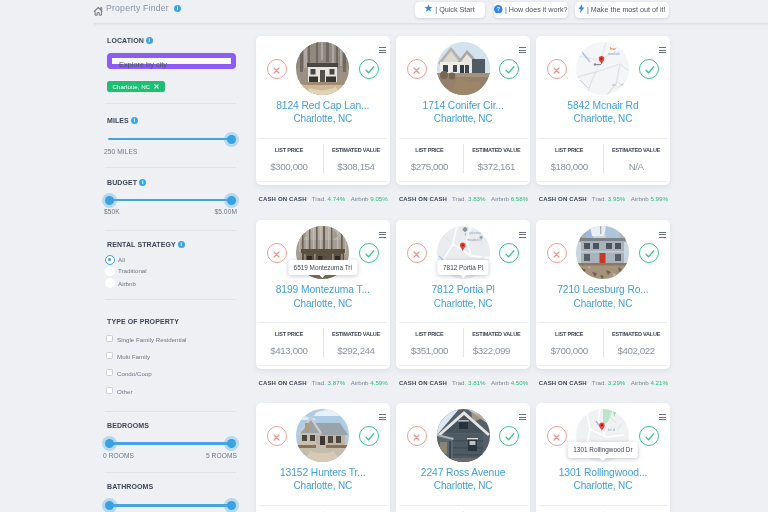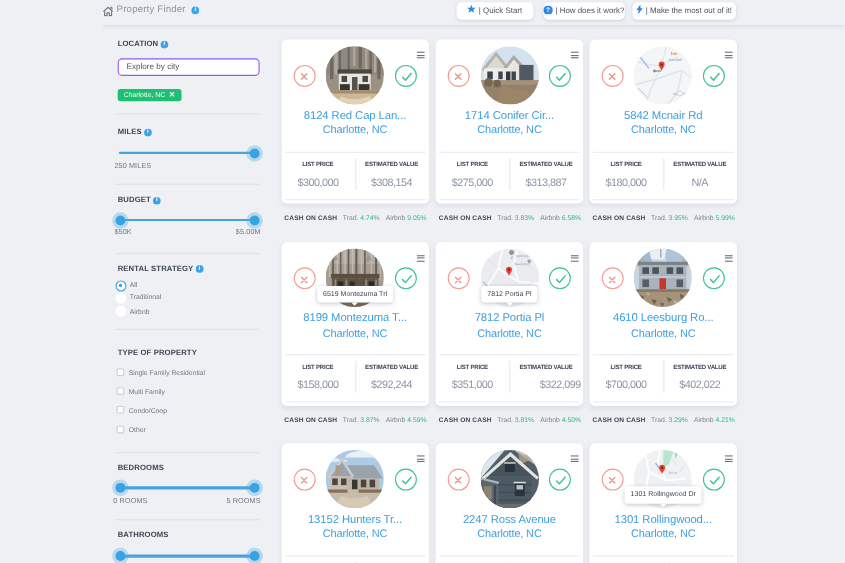--- a/index.html
+++ b/index.html
@@ -53,21 +53,21 @@
       <path d="M4.5 0.4 5.6 3h2.9L6.2 4.8l.9 2.9L4.5 6 1.9 7.7l.9-2.9L.5 3h2.9z" fill="#2f87ea"></path>
     </svg> | Quick Start</div>
 <div class="topbtn" style="left:494px;width:74px"><svg width="8.5" height="8.5" viewBox="0 0 10 10" style="vertical-align:-1.5px">
       <circle cx="5" cy="5" r="5" fill="#2f87ea"></circle>
       <text x="5" y="7.4" font-size="7" fill="#fff" text-anchor="middle" font-weight="bold" font-family="Liberation Sans">?</text>
     </svg> | How does it work?</div>
 <div class="topbtn" style="left:575px;width:93.5px"><svg width="7" height="9" viewBox="0 0 7 9" style="vertical-align:-1px">
       <path d="M4.2 0 0.6 5h2L2 9l4.4-5.4h-2.2z" fill="#2f87ea"></path>
     </svg> | Make the most out of it!</div>
 <div class="slabel" style="top:37px">LOCATION <span class="infoc">i</span></div>
-<div class="abs" style="left:107px;top:53px;width:129px;height:15.5px;background:#fff;border:1px solid #8b5cf6;border-radius:4px;font-size:7.4px;color:#4b5563;line-height:14.5px;padding-left:7px">Explore by city</div>
+<div class="abs" style="left:107px;top:53px;width:129px;height:15.5px;background:#fff;border:5px solid #8b5cf6;border-radius:4px;font-size:7.4px;color:#4b5563;line-height:14.5px;padding-left:7px">Explore by city</div>
 <div class="abs" style="left:107px;top:81px;width:58px;height:11px;background:#1dbf73;border-radius:2.5px;color:#fff;font-size:6.2px;line-height:11px;text-align:center">Charlotte, NC &nbsp;<b style="font-size:7px">✕</b></div>
 <div class="sdiv" style="top:103px"></div>
 <div class="slabel" style="top:117px">MILES <span class="infoc">i</span></div>
 <div class="track" style="top:137.5px"></div>
 <div class="knob" style="left:227px;top:134.5px"></div>
 <div class="sg2" style="left:104px;top:148px">250 MILES</div>
 <div class="sdiv" style="top:167px"></div>
 <div class="slabel" style="top:179px">BUDGET <span class="infoc">i</span></div>
 <div class="track" style="top:198.5px"></div>
 <div class="knob" style="left:104.5px;top:195.5px"></div>
@@ -174,21 +174,21 @@
       <i></i>
       <i style="margin:0"></i>
     </div>
     <div class="t1">1714 Conifer Cir...</div>
     <div class="t2">Charlotte, NC</div>
     <div class="cdiv1"></div>
     <div class="plab" style="left:0">LIST PRICE</div>
     <div class="plab" style="left:67px">ESTIMATED VALUE</div>
     <div class="vdiv"></div>
     <div class="pval" style="left:0">$275,000</div>
-    <div class="pval" style="left:67px">$313,887</div>
+    <div class="pval" style="left:67px">$372,161</div>
     <div class="cdiv2"></div>
     <div class="cash"><b>CASH ON CASH</b><span style="margin-left:5px">Trad.</span> <span class="g">3.83%</span><span style="margin-left:5.5px">Airbnb</span> <span class="g">6.58%</span></div>
   </div>
 <div class="card" style="left:536.2px;top:36px">
     <div class="pic"><svg width="53" height="53" viewBox="0 0 53 53">
         <rect width="53" height="53" fill="#f4f5f7"></rect>
         <g stroke="#dfe2e6" stroke-width="1.3" fill="none">
           <path d="M-2 36 L20 30 L44 22"></path>
           <path d="M10 55 L16 38 L20 30"></path>
           <path d="M44 22 L40 42 L30 54"></path>
@@ -259,21 +259,21 @@
       <i></i>
       <i></i>
       <i style="margin:0"></i>
     </div>
     <div class="t1">8199 Montezuma T...</div>
     <div class="t2">Charlotte, NC</div>
     <div class="cdiv1"></div>
     <div class="plab" style="left:0">LIST PRICE</div>
     <div class="plab" style="left:67px">ESTIMATED VALUE</div>
     <div class="vdiv"></div>
-    <div class="pval" style="left:0">$158,000</div>
+    <div class="pval" style="left:0">$413,000</div>
     <div class="pval" style="left:67px">$292,244</div>
     <div class="cdiv2"></div>
     <div class="cash"><b>CASH ON CASH</b><span style="margin-left:5px">Trad.</span> <span class="g">3.87%</span><span style="margin-left:5.5px">Airbnb</span> <span class="g">4.59%</span></div>
     <div class="tip" style="left:66.75px;transform:translateX(-50%);top:39.6px;height:15.5px;line-height:15.5px">6519 Montezuma Trl</div>
   </div>
 <div class="card" style="left:396.4px;top:220.4px">
     <div class="pic"><svg width="53" height="53" viewBox="0 0 53 53">
         <rect width="53" height="53" fill="#eaecef"></rect>
         <g stroke="#fafbfc" stroke-width="1.8" fill="none">
           <path d="M20 0 L16 18 L6 34"></path>
@@ -304,21 +304,21 @@
       <i></i>
       <i style="margin:0"></i>
     </div>
     <div class="t1">7812 Portia Pl</div>
     <div class="t2">Charlotte, NC</div>
     <div class="cdiv1"></div>
     <div class="plab" style="left:0">LIST PRICE</div>
     <div class="plab" style="left:67px">ESTIMATED VALUE</div>
     <div class="vdiv"></div>
     <div class="pval" style="left:0">$351,000</div>
-    <div class="pval" style="left:80px">$322,099</div>
+    <div class="pval" style="left:62px">$322,099</div>
     <div class="cdiv2"></div>
     <div class="cash"><b>CASH ON CASH</b><span style="margin-left:5px">Trad.</span> <span class="g">3.81%</span><span style="margin-left:5.5px">Airbnb</span> <span class="g">4.50%</span></div>
     <div class="tip" style="left:66.75px;transform:translateX(-50%);top:39.6px;height:15.5px;line-height:15.5px">7812 Portia Pl</div>
   </div>
 <div class="card" style="left:536.2px;top:220.4px">
     <div class="pic"><svg width="53" height="53" viewBox="0 0 53 53">
         <rect width="53" height="53" fill="#c8d4de"></rect>
         <path d="M0 0h20l-4 14H0z" fill="#9fb8d8"></path>
         <path d="M28 0h25v12H30z" fill="#aec4dd"></path>
         <path d="M14 0h16l-2 10H16z" fill="#e9eff5"></path>
@@ -343,21 +343,21 @@
         <path d="M1 1 6 6 M6 1 1 6" stroke="#f0938a" stroke-width="1.25" stroke-linecap="round"></path>
       </svg></div>
     <div class="ccirc"><svg width="20" height="20" viewBox="0 0 20 20">
         <path d="M6 10.2l2.6 2.6 5.2-6" stroke="#3bc48d" stroke-width="1.3" fill="none" stroke-linecap="round"></path>
       </svg></div>
     <div class="menu">
       <i></i>
       <i></i>
       <i style="margin:0"></i>
     </div>
-    <div class="t1">4610 Leesburg Ro...</div>
+    <div class="t1">7210 Leesburg Ro...</div>
     <div class="t2">Charlotte, NC</div>
     <div class="cdiv1"></div>
     <div class="plab" style="left:0">LIST PRICE</div>
     <div class="plab" style="left:67px">ESTIMATED VALUE</div>
     <div class="vdiv"></div>
     <div class="pval" style="left:0">$700,000</div>
     <div class="pval" style="left:67px">$402,022</div>
     <div class="cdiv2"></div>
     <div class="cash"><b>CASH ON CASH</b><span style="margin-left:5px">Trad.</span> <span class="g">3.29%</span><span style="margin-left:5.5px">Airbnb</span> <span class="g">4.21%</span></div>
   </div>

